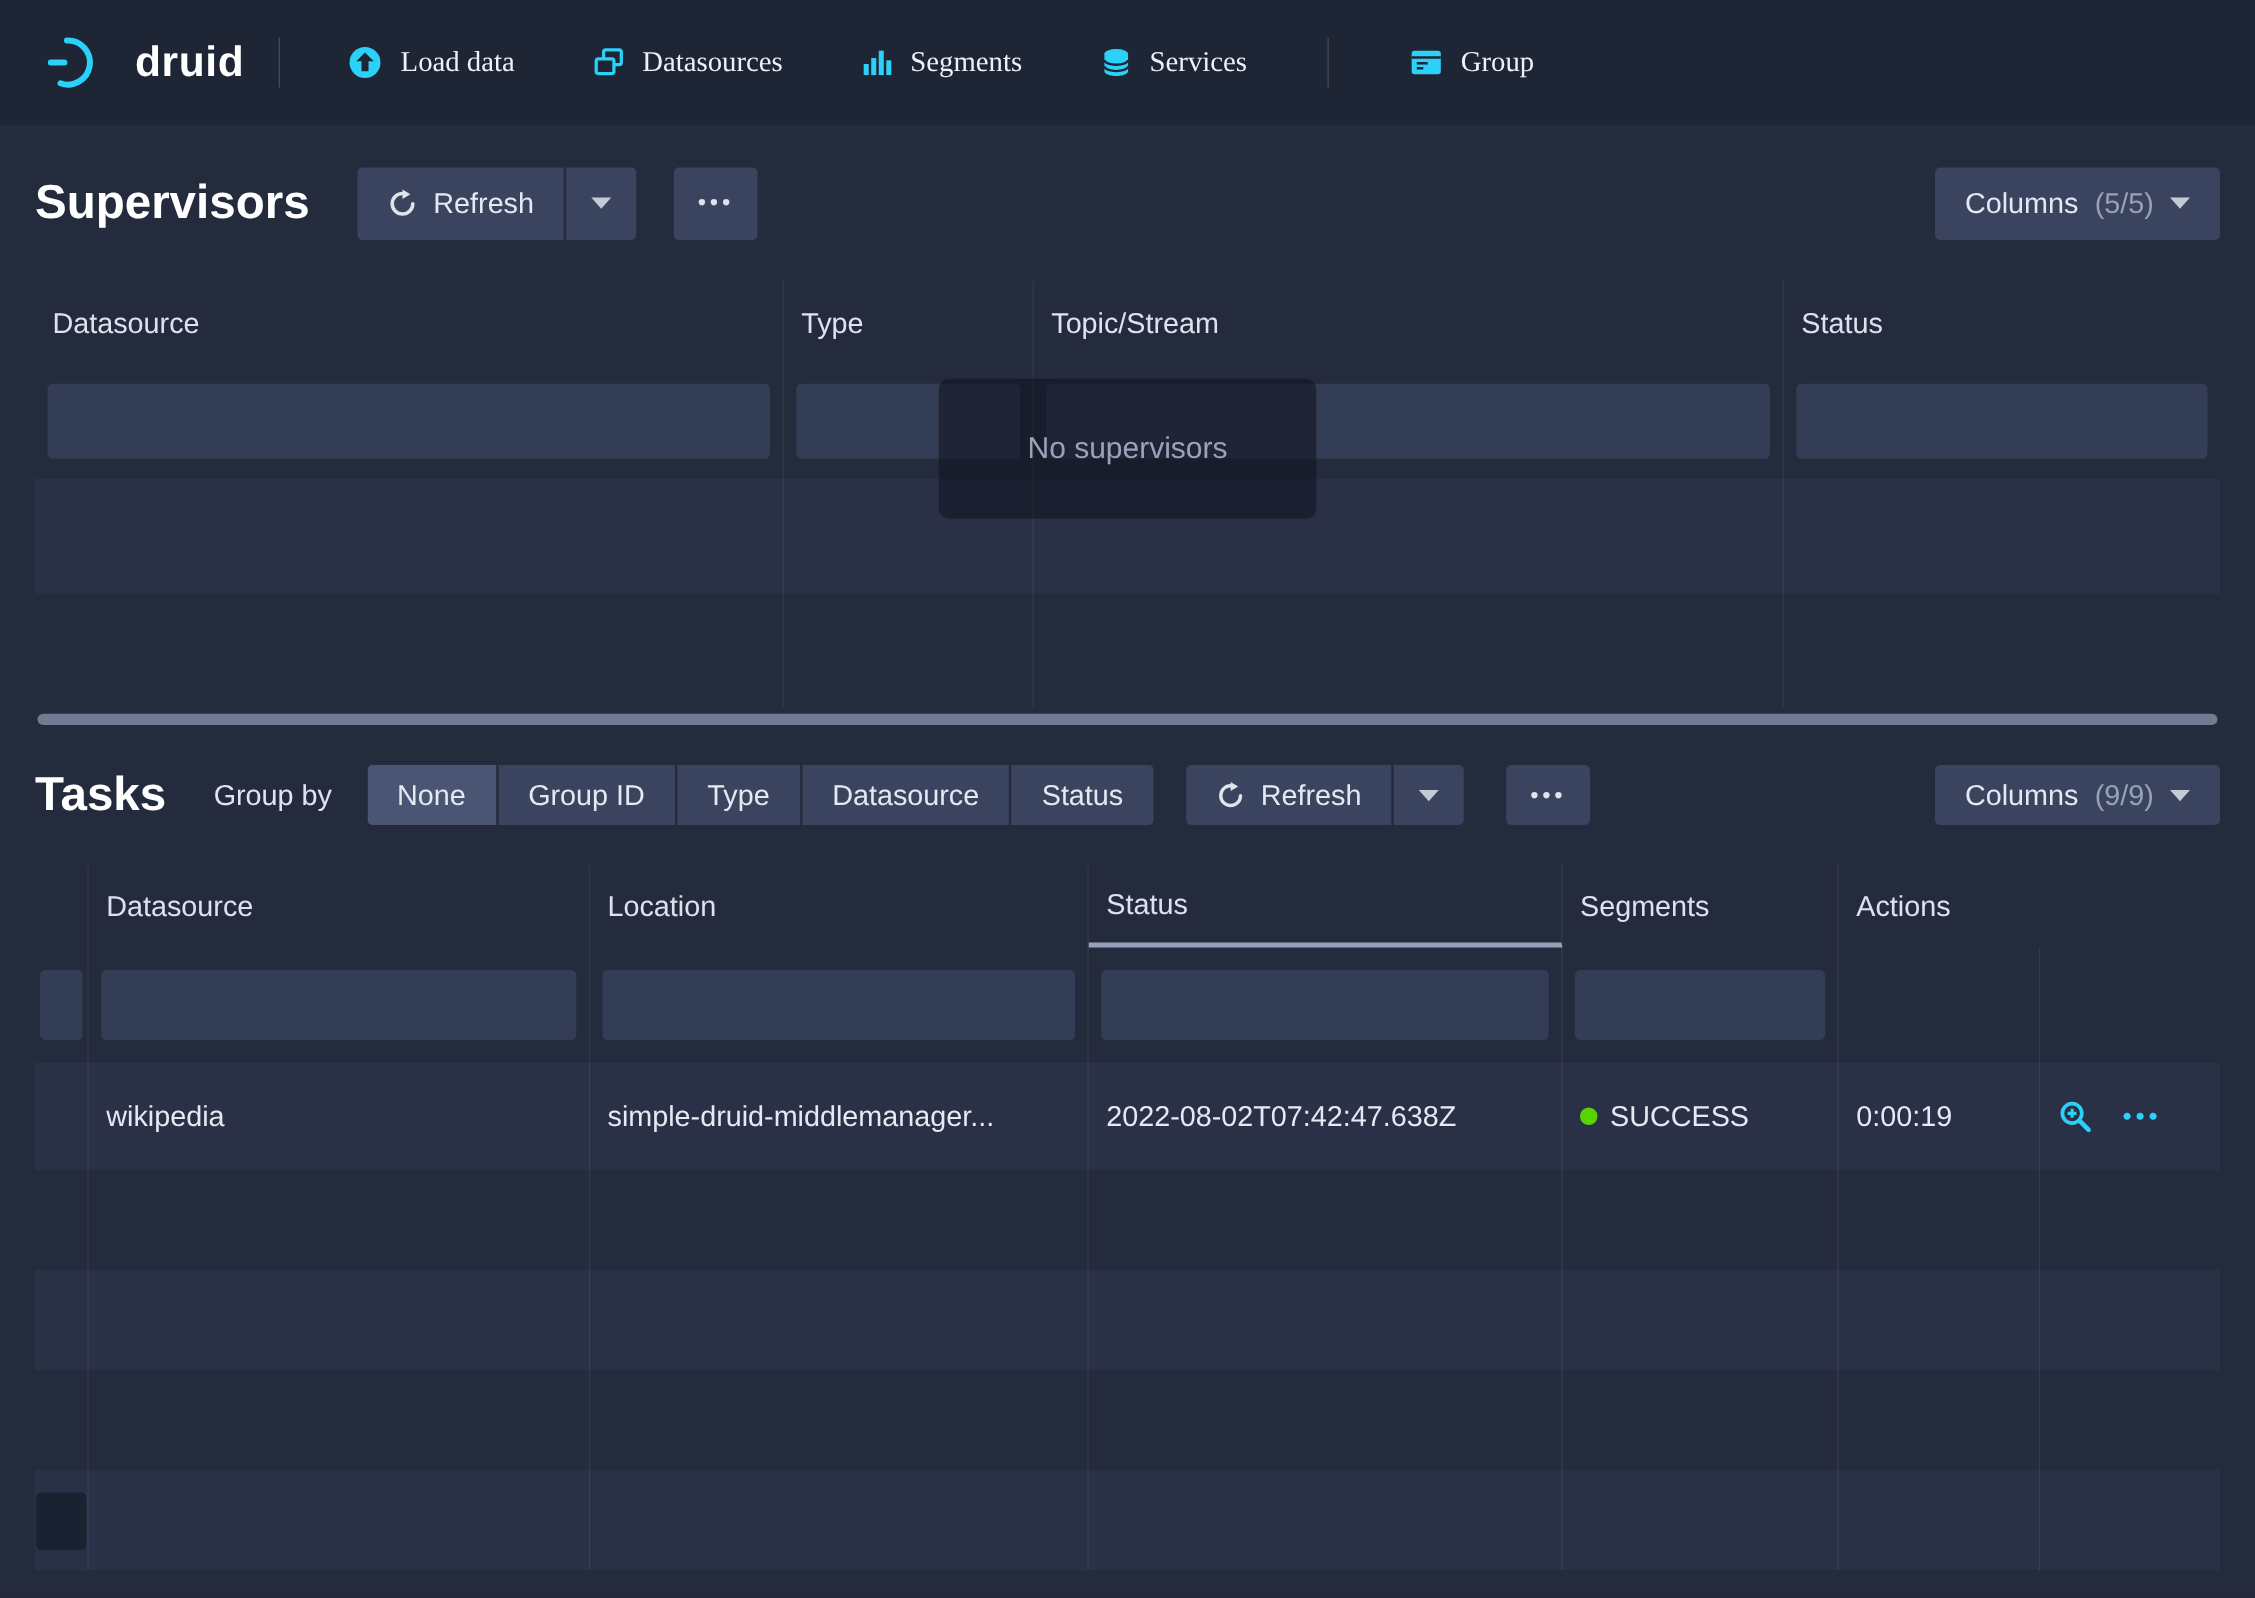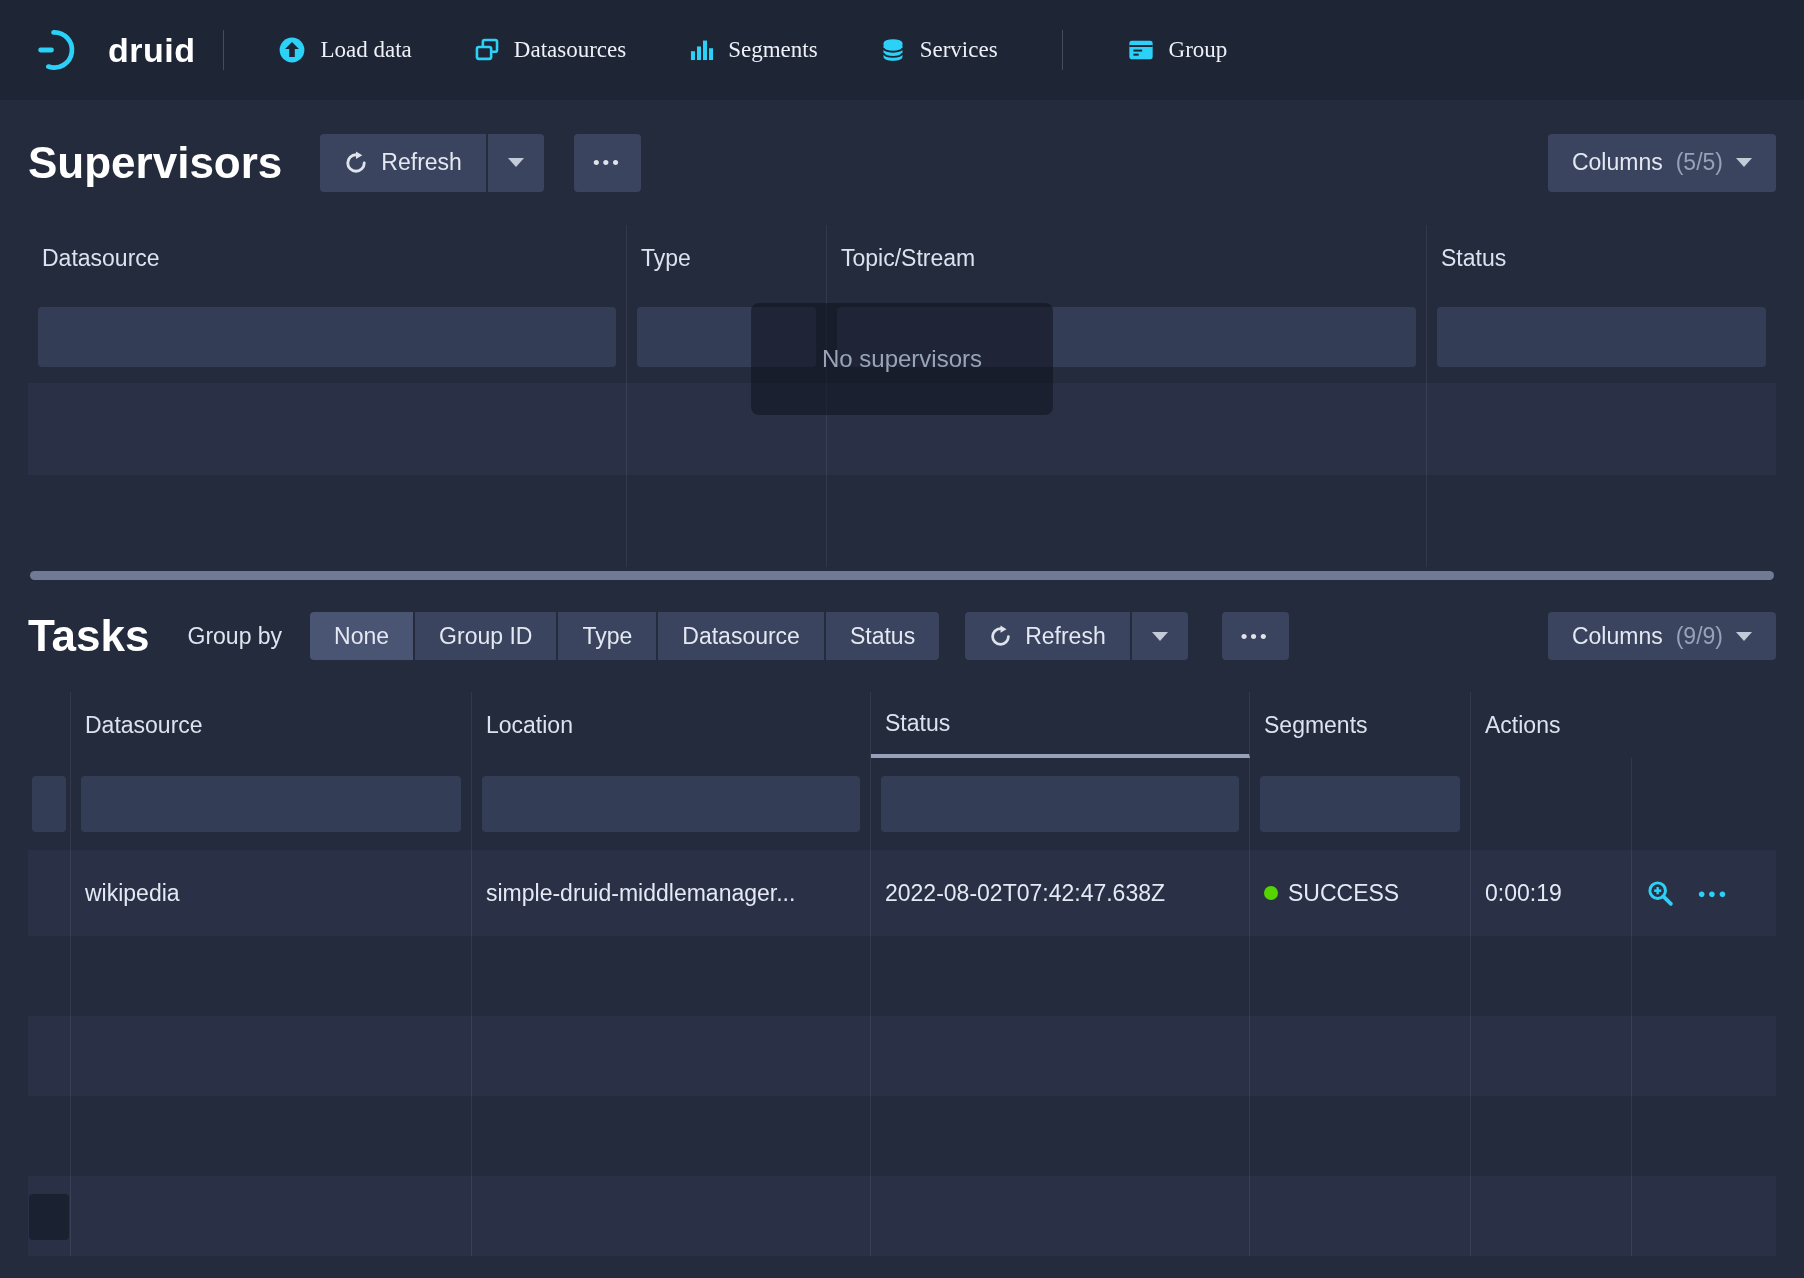--- a/index.html
+++ b/index.html
@@ -22,21 +22,21 @@
   .nav-item { display:flex; align-items:center; gap:14px; padding:0 26px; height:60px; border-radius:8px; cursor:pointer;font-family:Liberation Serif, serif; }
   .nav-item.active { background:#3e4963; }
   .nav-label { font-size:23px; color:#eef1f8; white-space:nowrap; }
   .nav-icon { color:var(--accent); display:flex; align-items:center; }
   .nav-icon svg { display:block; }
 
   
   .toolbar { display:flex; align-items:center; padding:0 28px; }
   .sup-toolbar { height:125px; }
   .tasks-toolbar { height:112px; }
-  .section-title { font-size:44px; font-weight:700; color:#ffffff; margin-right:38px; white-space:nowrap; }
+  .section-title { font-size:38px; font-weight:700; color:#ffffff; margin-right:38px; white-space:nowrap; }
   .btn { background:#3a445e; border:none; color:#e3e8f2; font-size:23px; height:58px; display:inline-flex; align-items:center; gap:13px; padding:15px 24px; border-radius:4px; cursor:pointer; font-family:inherit; white-space:nowrap; }
   .btn-sm { height:48px; }
   .btn-group { display:inline-flex; gap:2px; }
   .btn-group .btn { border-radius:0; }
   .btn-group .btn:first-child { border-radius:4px 0 0 4px; }
   .btn-group .btn:last-child { border-radius:0 4px 4px 0; }
   .seg-group { display:inline-flex; gap:2px; border-radius:4px; overflow:hidden; }
   .seg-group .btn { border-radius:0; }
   .seg-group .btn.active { background:#4a5573; }
   .caret { width:0; height:0; border-left:8px solid transparent; border-right:8px solid transparent; border-top:9px solid #c3cad8; display:inline-block; }

